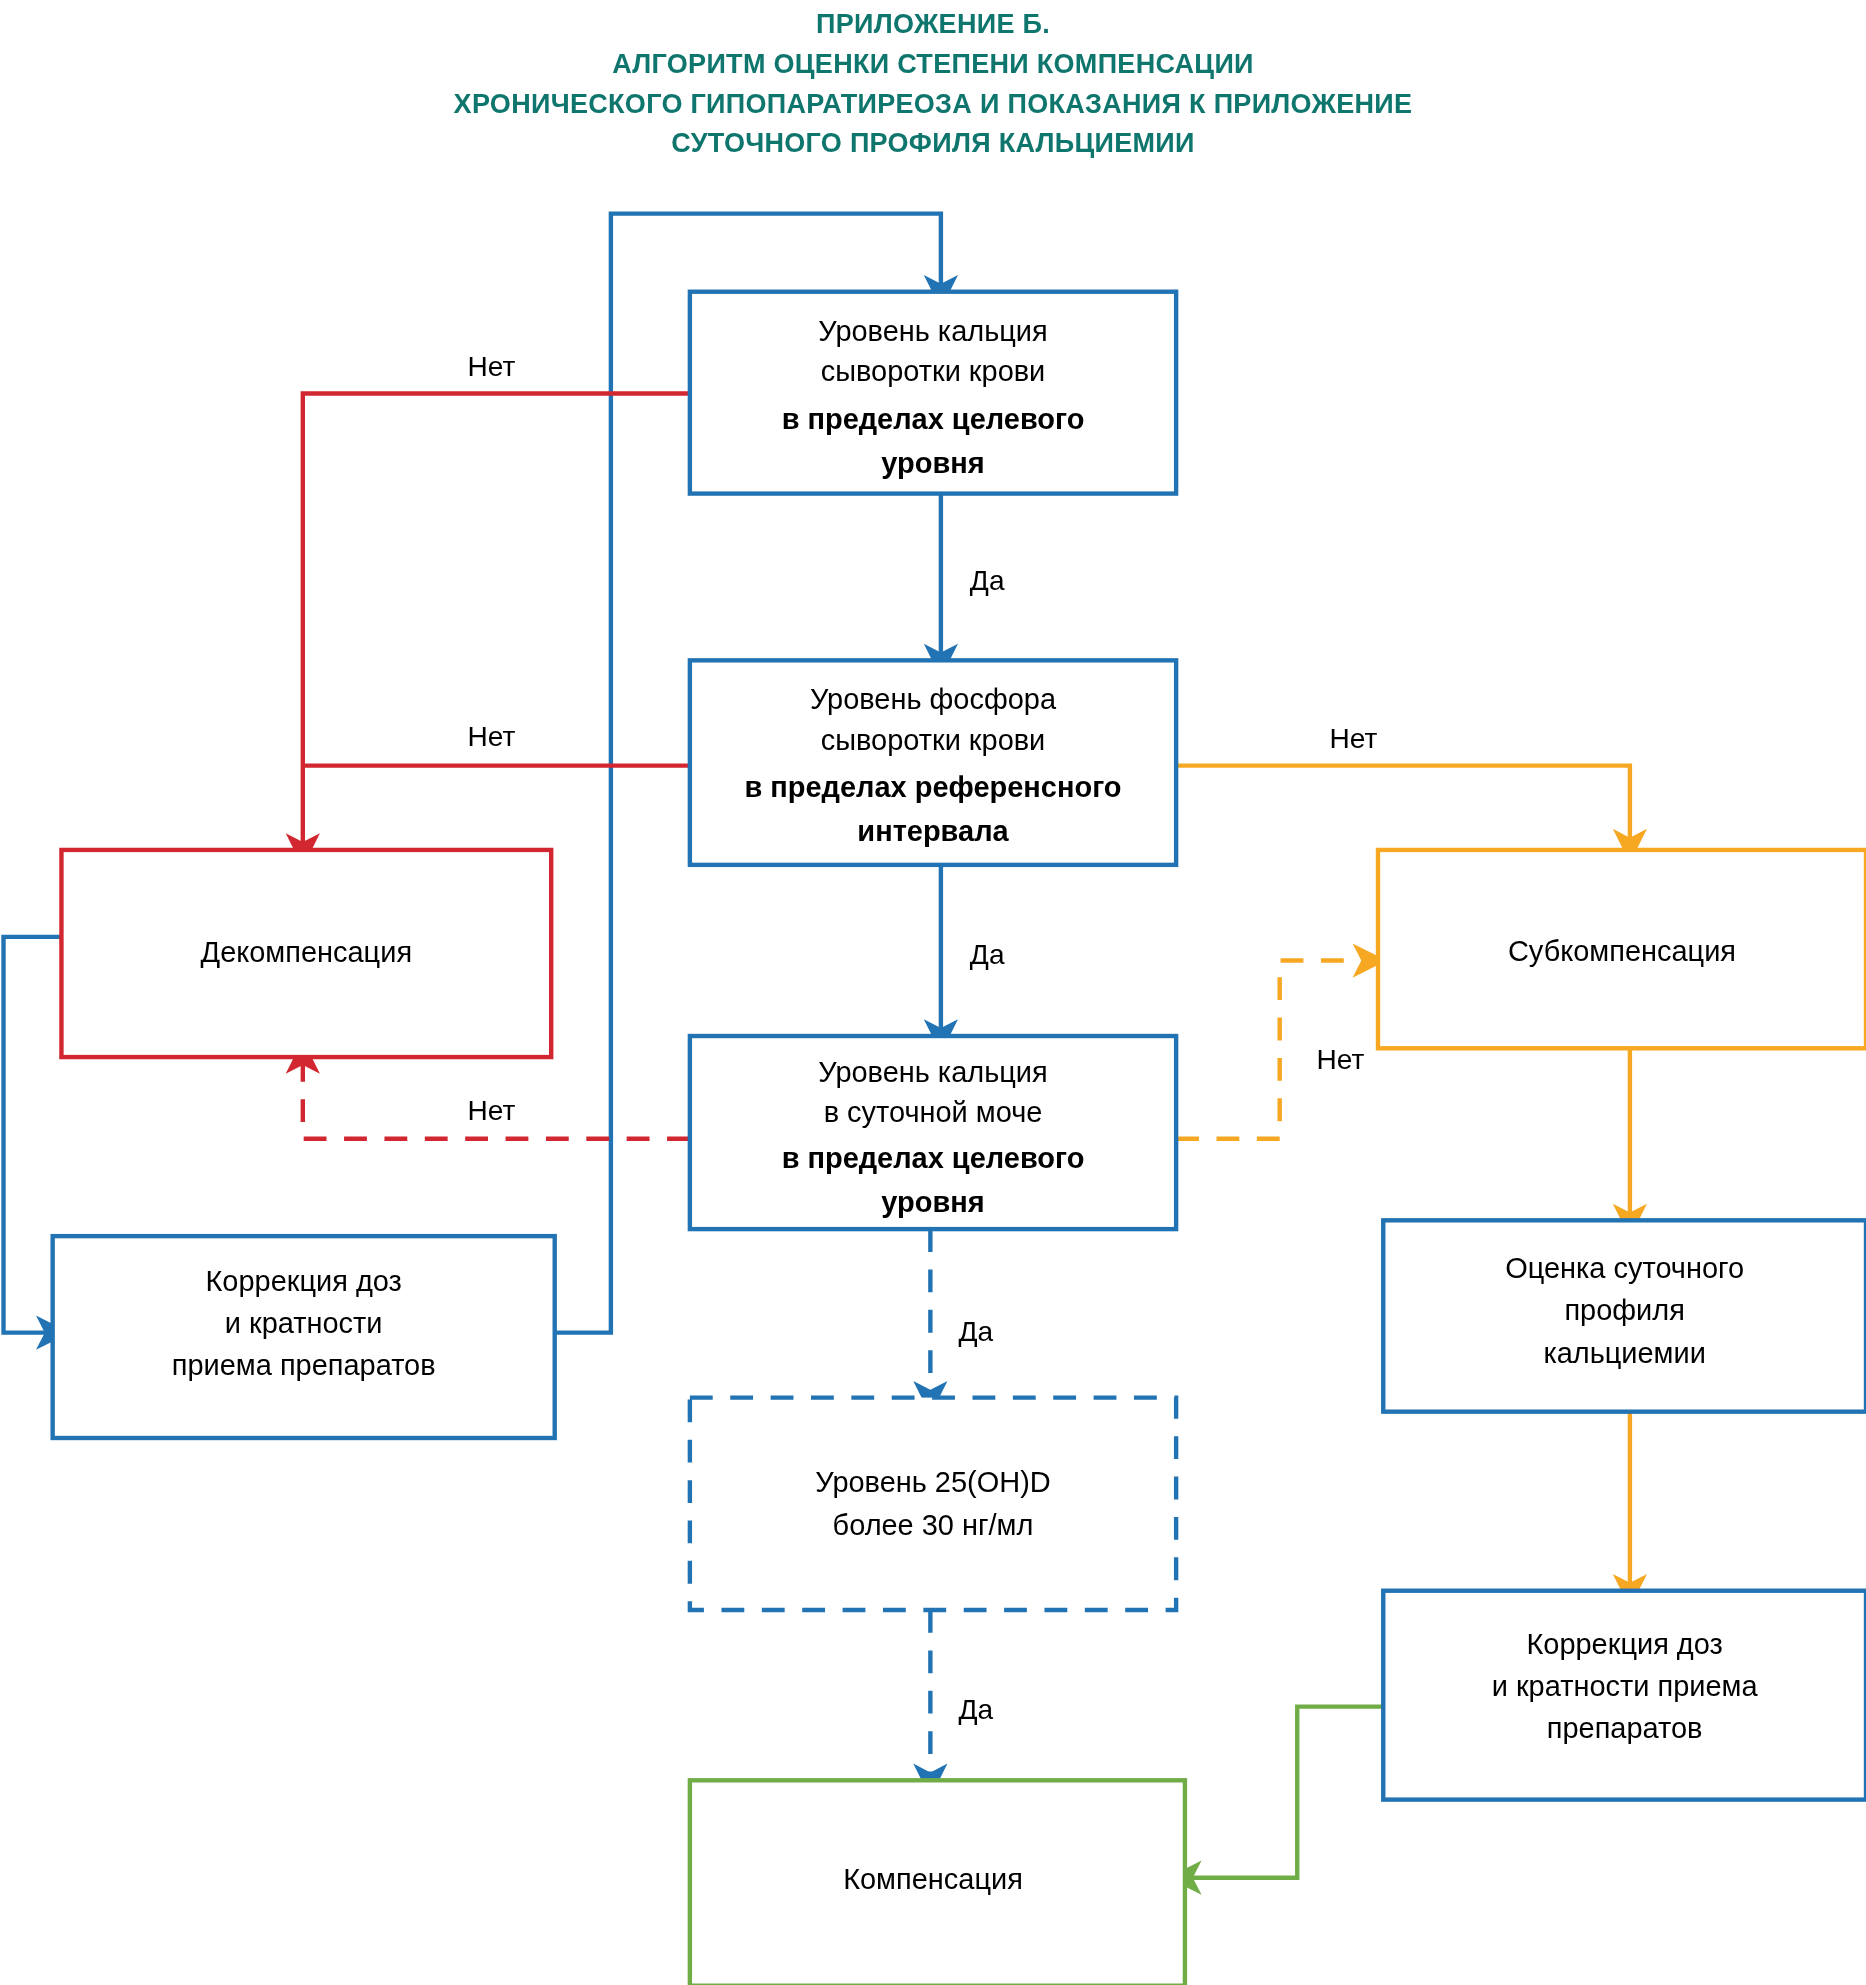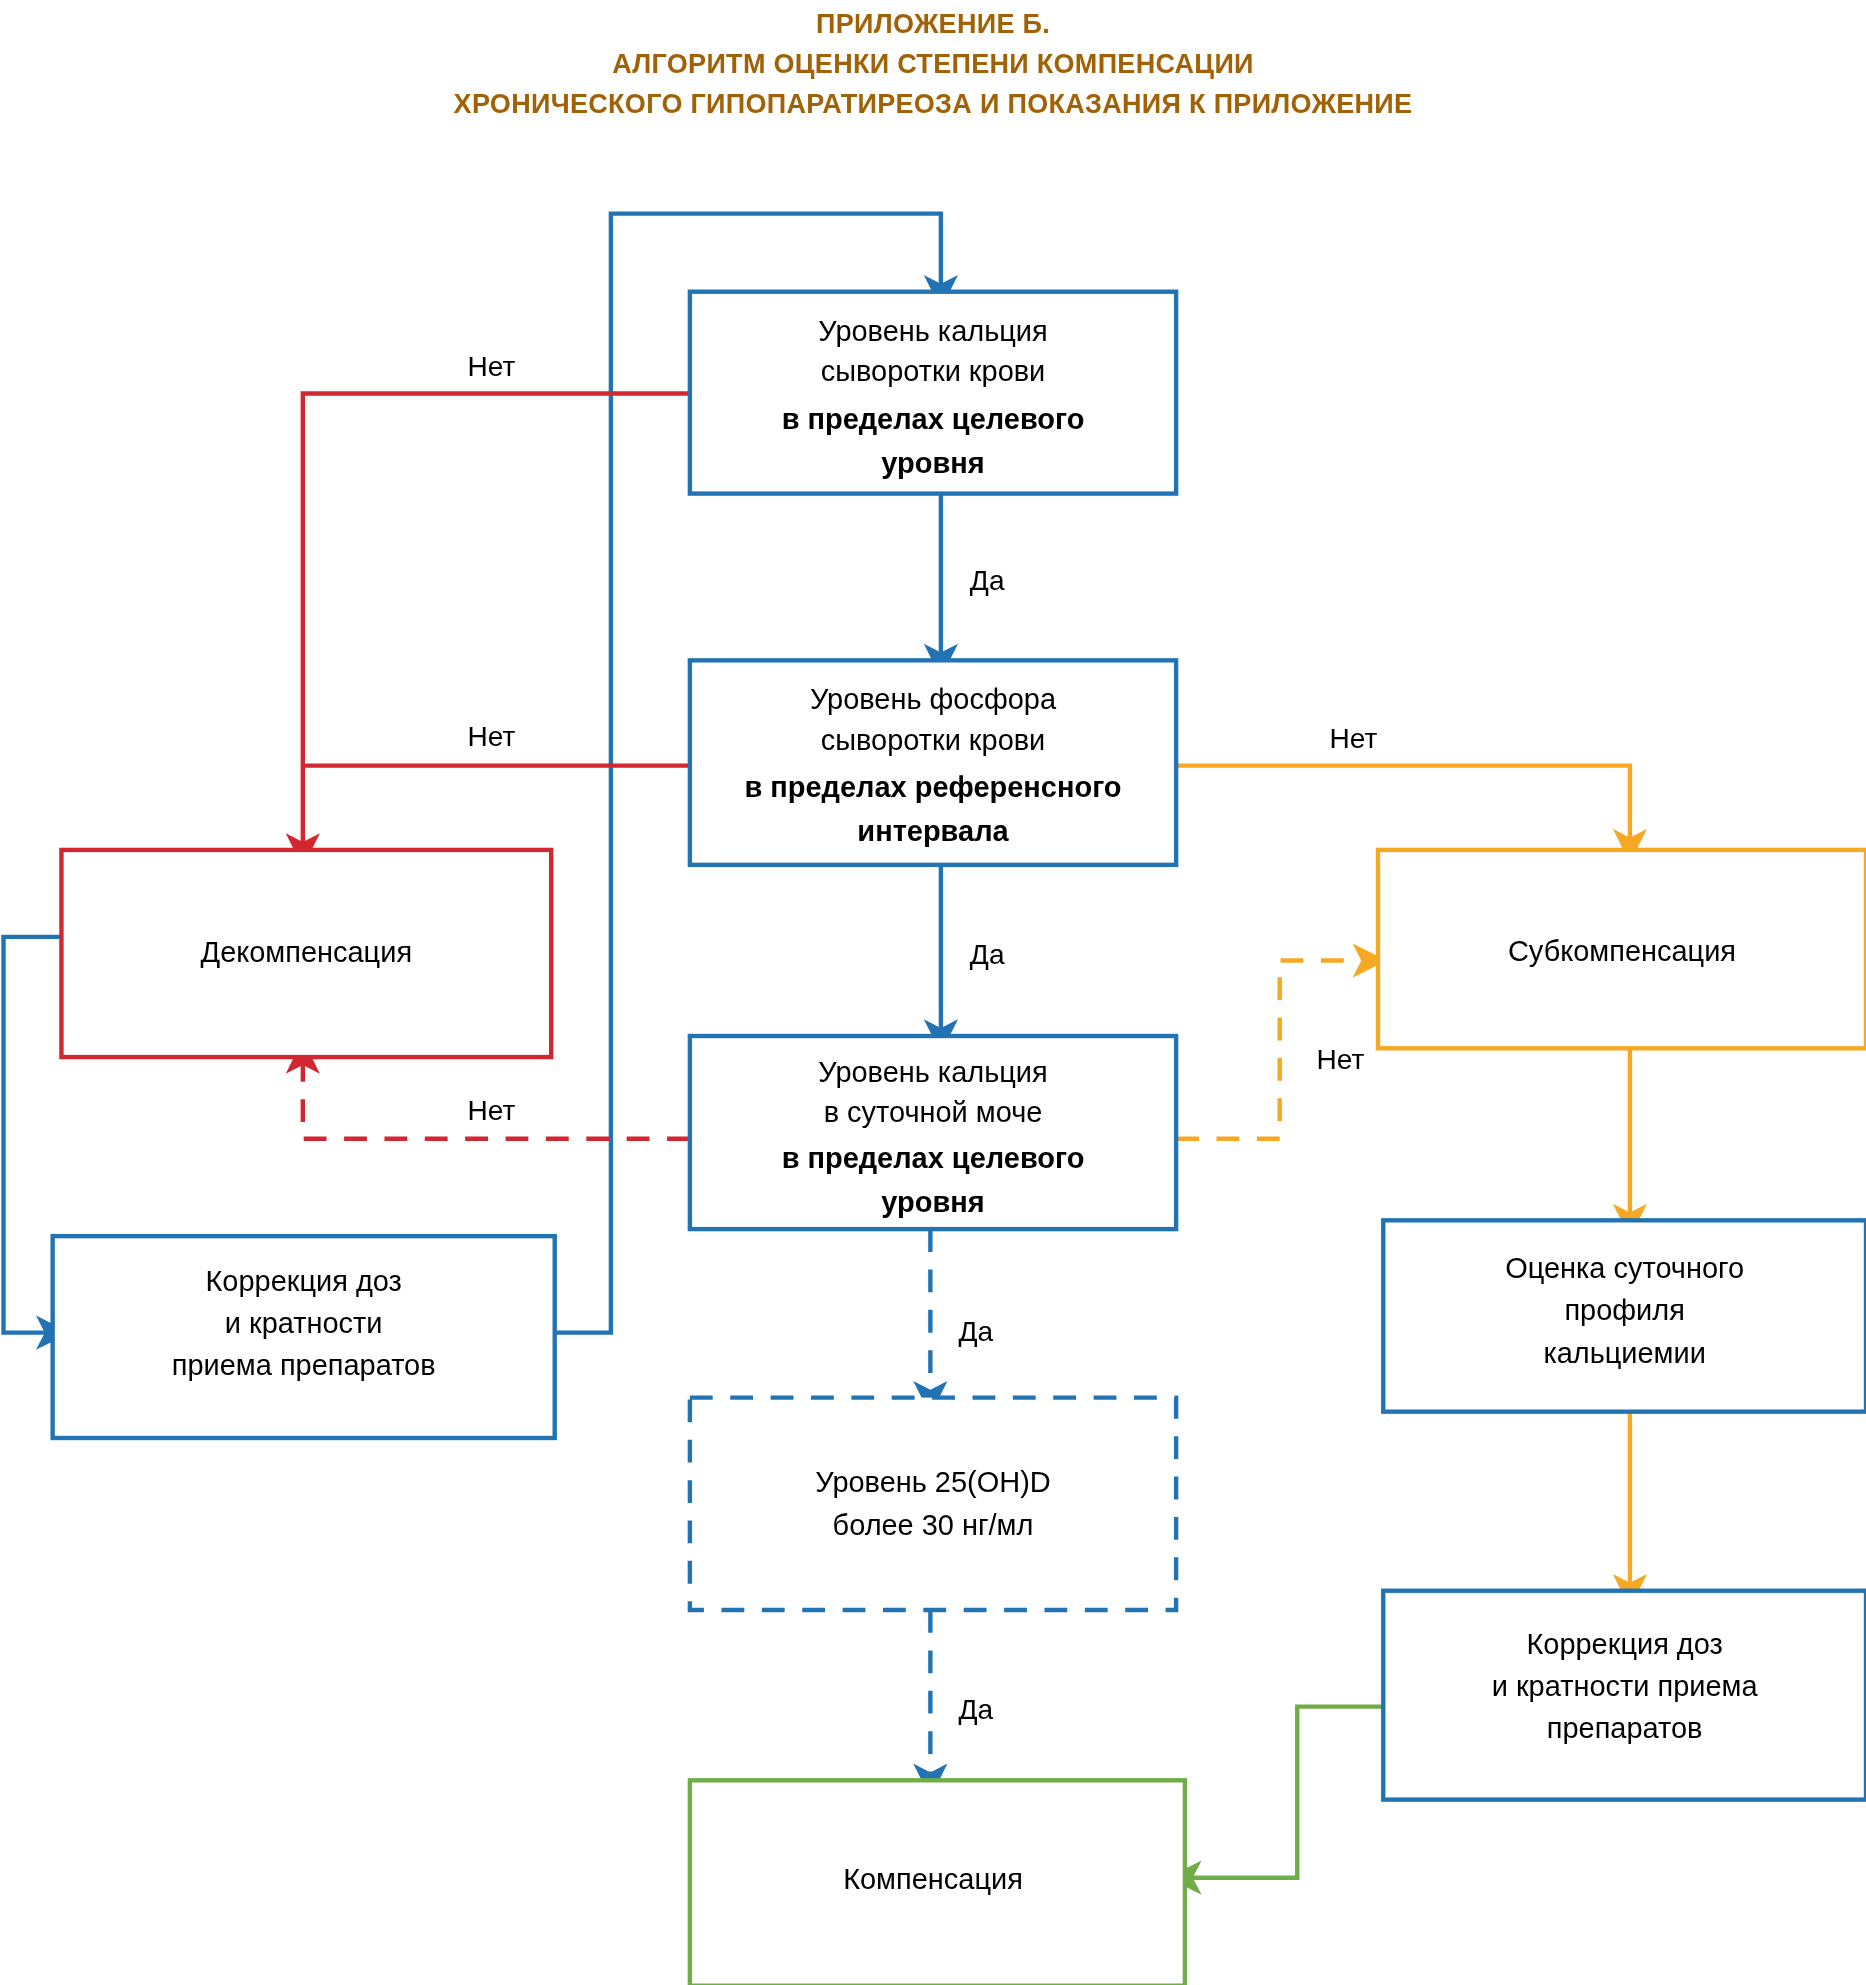--- a/index.html
+++ b/index.html
@@ -30,21 +30,21 @@
   .title-block {
     position: absolute;
     left: 0;
     top: 5.3px;
     width: 1866px;
     text-align: center;
     font-weight: bold;
     font-size: 27px;
     line-height: 1.47;
     letter-spacing: 0.3px;
-    color: #a16207;
+    color: #0f766e;
   }
   .title-block div { white-space: pre; }
   svg text {
     font-family: "Liberation Sans", sans-serif;
     fill: #000000;
   }
   .node-label {
     font-size: 33px;
   }
   .node-label-bold {
@@ -57,20 +57,21 @@
 </style>
 </head>
 <body>
 
 <div id="chart-root">
 
   <div class="title-block">
     <div>ПРИЛОЖЕНИЕ Б.</div>
     <div>АЛГОРИТМ ОЦЕНКИ СТЕПЕНИ КОМПЕНСАЦИИ</div>
     <div>ХРОНИЧЕСКОГО ГИПОПАРАТИРЕОЗА И ПОКАЗАНИЯ К ПРИЛОЖЕНИЕ</div>
+    <div>СУТОЧНОГО ПРОФИЛЯ КАЛЬЦИЕМИИ</div>
   </div>
 
   <svg id="flow-svg" viewBox="0 0 2126 2262">
     <defs>
       <marker id="arrow-blue" markerWidth="9" markerHeight="9" refX="4.2" refY="4.5" orient="auto" markerUnits="strokeWidth">
         <path d="M0.4,0.6 L8.2,4.5 L0.4,8.4 L2.4,4.5 Z" fill="#2273B3"></path>
       </marker>
       <marker id="arrow-red" markerWidth="9" markerHeight="9" refX="4.2" refY="4.5" orient="auto" markerUnits="strokeWidth">
         <path d="M0.4,0.6 L8.2,4.5 L0.4,8.4 L2.4,4.5 Z" fill="#D22630"></path>
       </marker>

